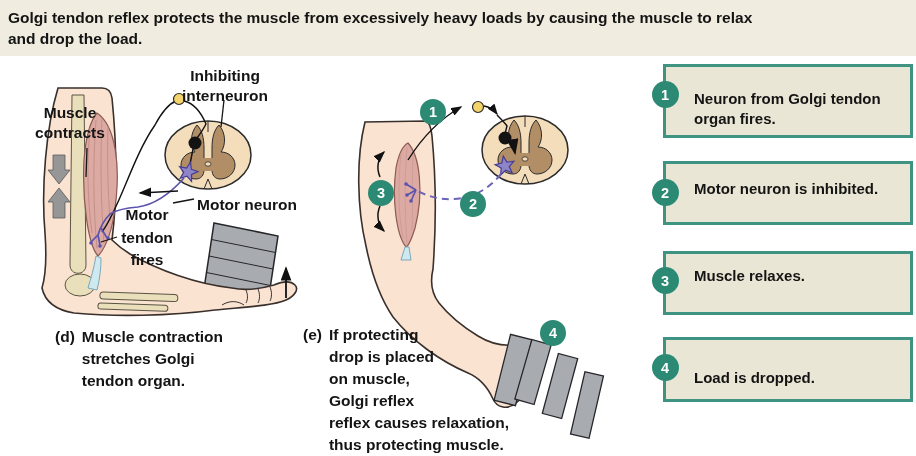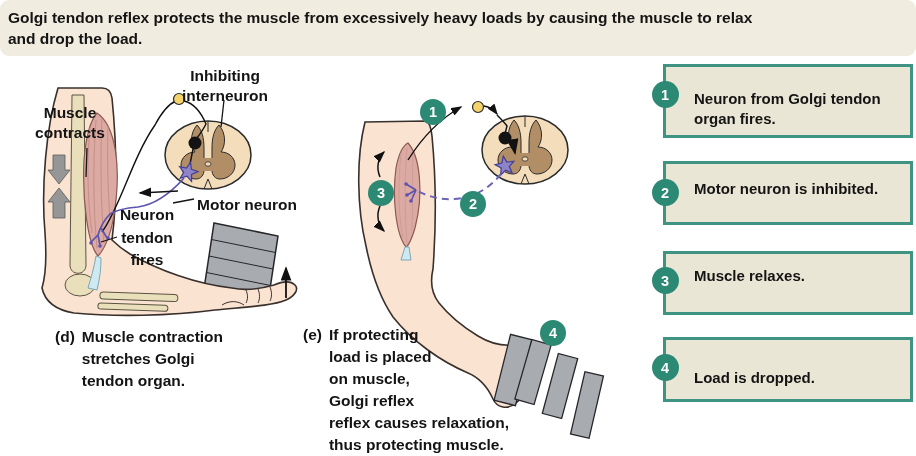--- a/index.html
+++ b/index.html
@@ -2,21 +2,21 @@
 <html><head>
 <meta charset="utf-8">
 <style>
   * { margin:0; padding:0; box-sizing:border-box; }
   body { font-family:"Liberation Sans", sans-serif; background:#fff; }
   #stage { position:relative; width:916px; height:456px; background:#ffffff; overflow:hidden; }
 
   .header-band {
     position:absolute; left:0; top:0; width:916px; height:56px;
     background:#f0ecdf; padding:7px 10px 0 8px;
-    font-size:15.5px; font-weight:bold; color:#141414; line-height:21px;border-radius:9px;
+    font-size:15.5px; font-weight:bold; color:#141414; line-height:21px;
   }
   .header-band .inner { max-width:765px; }
   .hdr-term { font-weight:bold; }
 
   svg { position:absolute; }
   #svg-d { left:0; top:58px; }
   #svg-e { left:300px; top:58px; }
 
   .fig-label {
     position:absolute; font-size:15.5px; font-weight:bold; color:#141414;
@@ -232,21 +232,21 @@
     <div>interneuron</div>
   </div>
   <div class="fig-label" style="left:20px; top:103px; width:100px;">
     <div>Muscle</div>
     <div>contracts</div>
   </div>
   <div class="fig-label left-align" style="left:197px; top:195px;">
     <div>Motor neuron</div>
   </div>
   <div class="fig-label" style="left:103px; top:204px; width:88px; line-height:22.5px;">
-    <div>Neuron</div>
+    <div>Motor</div>
     <div>tendon</div>
     <div>fires</div>
   </div>
 
   <div class="step-circle" style="left:420px; top:99px;">
       <span>1</span>
     </div>
   <div class="step-circle" style="left:460px; top:191px;">
       <span>2</span>
     </div>
@@ -262,21 +262,21 @@
     <div class="cap-lines">
       <div>Muscle contraction</div>
       <div>stretches Golgi</div>
       <div>tendon organ.</div>
     </div>
   </div>
   <div class="caption" style="left:303px; top:324px;">
     <span>(e)</span>
     <div class="cap-lines">
       <div>If protecting</div>
-      <div>load is placed</div>
+      <div>drop is placed</div>
       <div>on muscle,</div>
       <div>Golgi reflex</div>
       <div>reflex causes relaxation,</div>
       <div>thus protecting muscle.</div>
     </div>
   </div>
 
   <div class="step-box" style="top:64px; height:74px;">
     <div class="step-circle" style="top:14px;">
         <span>1</span>

